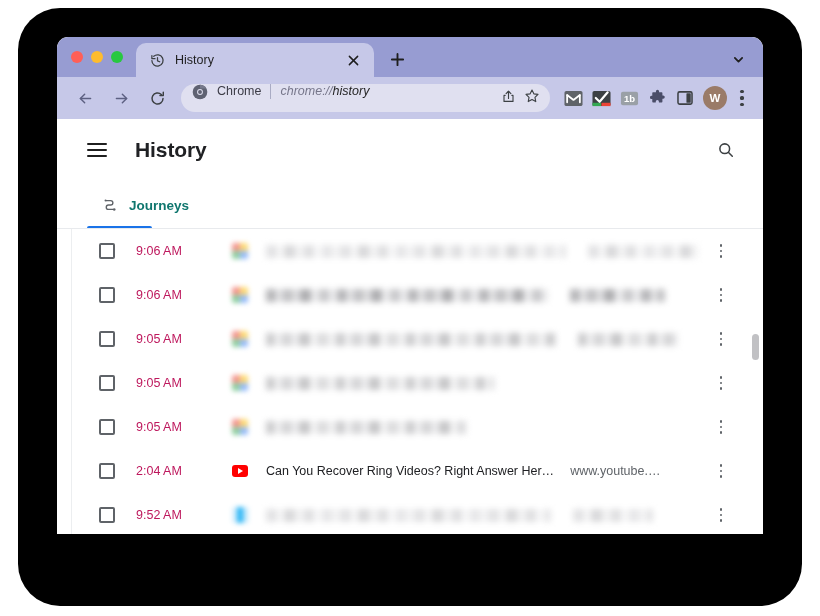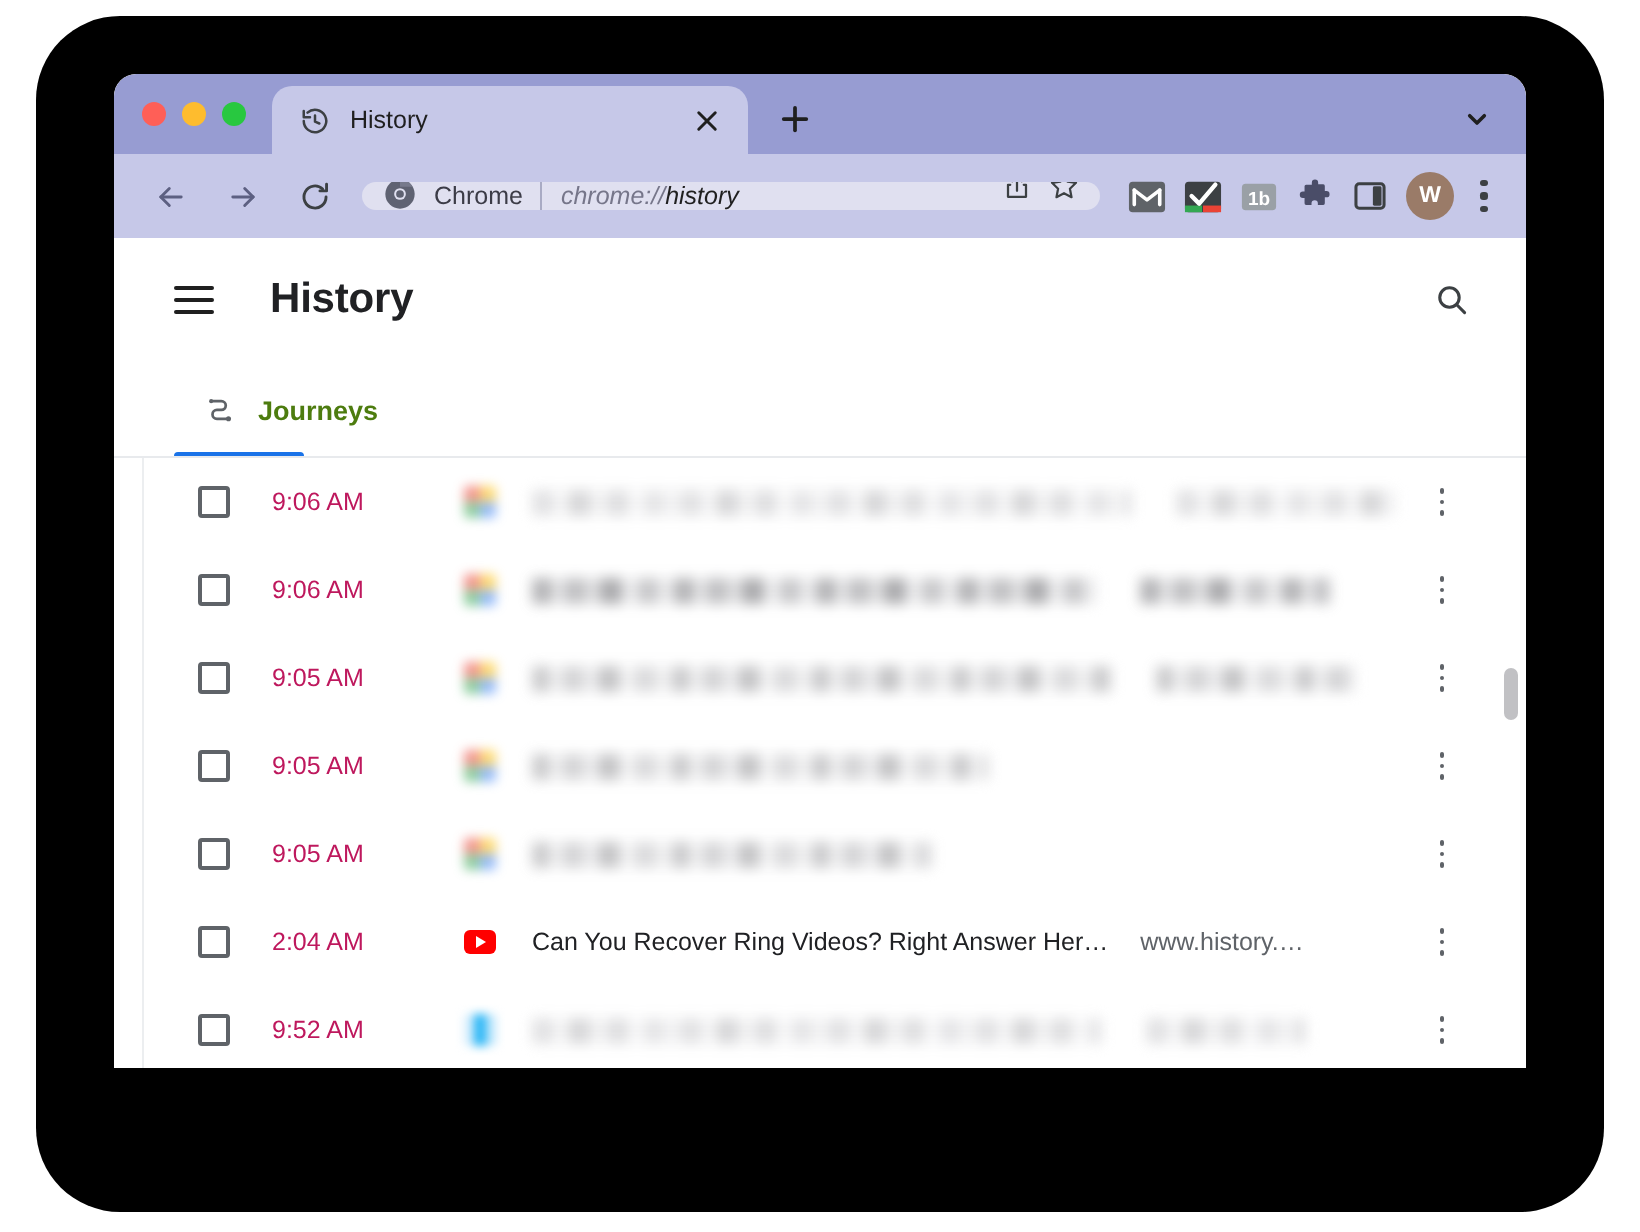--- a/index.html
+++ b/index.html
@@ -95,24 +95,24 @@
   .nav-btn {
     width: 28px; height: 28px; margin-left: 8px;
     display: flex; align-items: center; justify-content: center;
     color: #5d6082;
   }
   .nav-btn:first-child { margin-left: 14px; }
 
   #omnibox {
     flex: 1;
     margin-left: 10px; margin-right: 8px;
-    height: 14px;
+    height: 28px;
     background: #e0e0f0;
     border-radius: 14px;
-    display: flex; align-items: flex-end;
+    display: flex; align-items: flex-start;
     padding: 0 6px 0 11px;
     overflow: hidden;
   }
   #chrome-logo-icon { width: 16px; height: 16px; flex: none; }
   #omnibox-chrome-label {
     margin-left: 9px; font-size: 12.5px; color: #3c3c47;
     white-space: nowrap;
   }
   #omnibox-separator {
     margin: 0 9px; width: 1px; height: 15px; background: #a9abc4; flex: none;
@@ -182,21 +182,21 @@
     position: relative;
     height: 48px;
     display: flex; align-items: center;
     padding-left: 30px;
   }
   .page-tab {
     display: flex; align-items: center;
     height: 48px;
     padding: 0 14px;
     font-size: 13.5px; font-weight: bold;
-    color: #4d7c0f;
+    color: #0f766e;
   }
   .page-tab .page-tab-icon {
     width: 18px; height: 18px; margin-right: 10px;
     display: flex; align-items: center; justify-content: center;
   }
   .page-tab.active { color: #1a73e8; }
   #tab-active-underline {
     position: absolute;
     left: 30px; bottom: 0;
     width: 65px; height: 3px;
@@ -638,21 +638,21 @@
                 </span>
               </span>
             </div>
             <div class="history-row">
               <span class="row-checkbox"></span>
               <span class="row-time">2:04 AM</span>
               <span class="row-favicon">
                 <span class="favicon-youtube"></span>
               </span>
               <span class="row-title">Can You Recover Ring Videos? Right Answer Her…</span>
-              <span class="row-url">www.history.…</span>
+              <span class="row-url">www.youtube.…</span>
               <span class="row-menu-button">
                 <span class="dots-vert">
                   <i></i>
                   <i></i>
                   <i></i>
                 </span>
               </span>
             </div>
             <div class="history-row">
               <span class="row-checkbox"></span>

